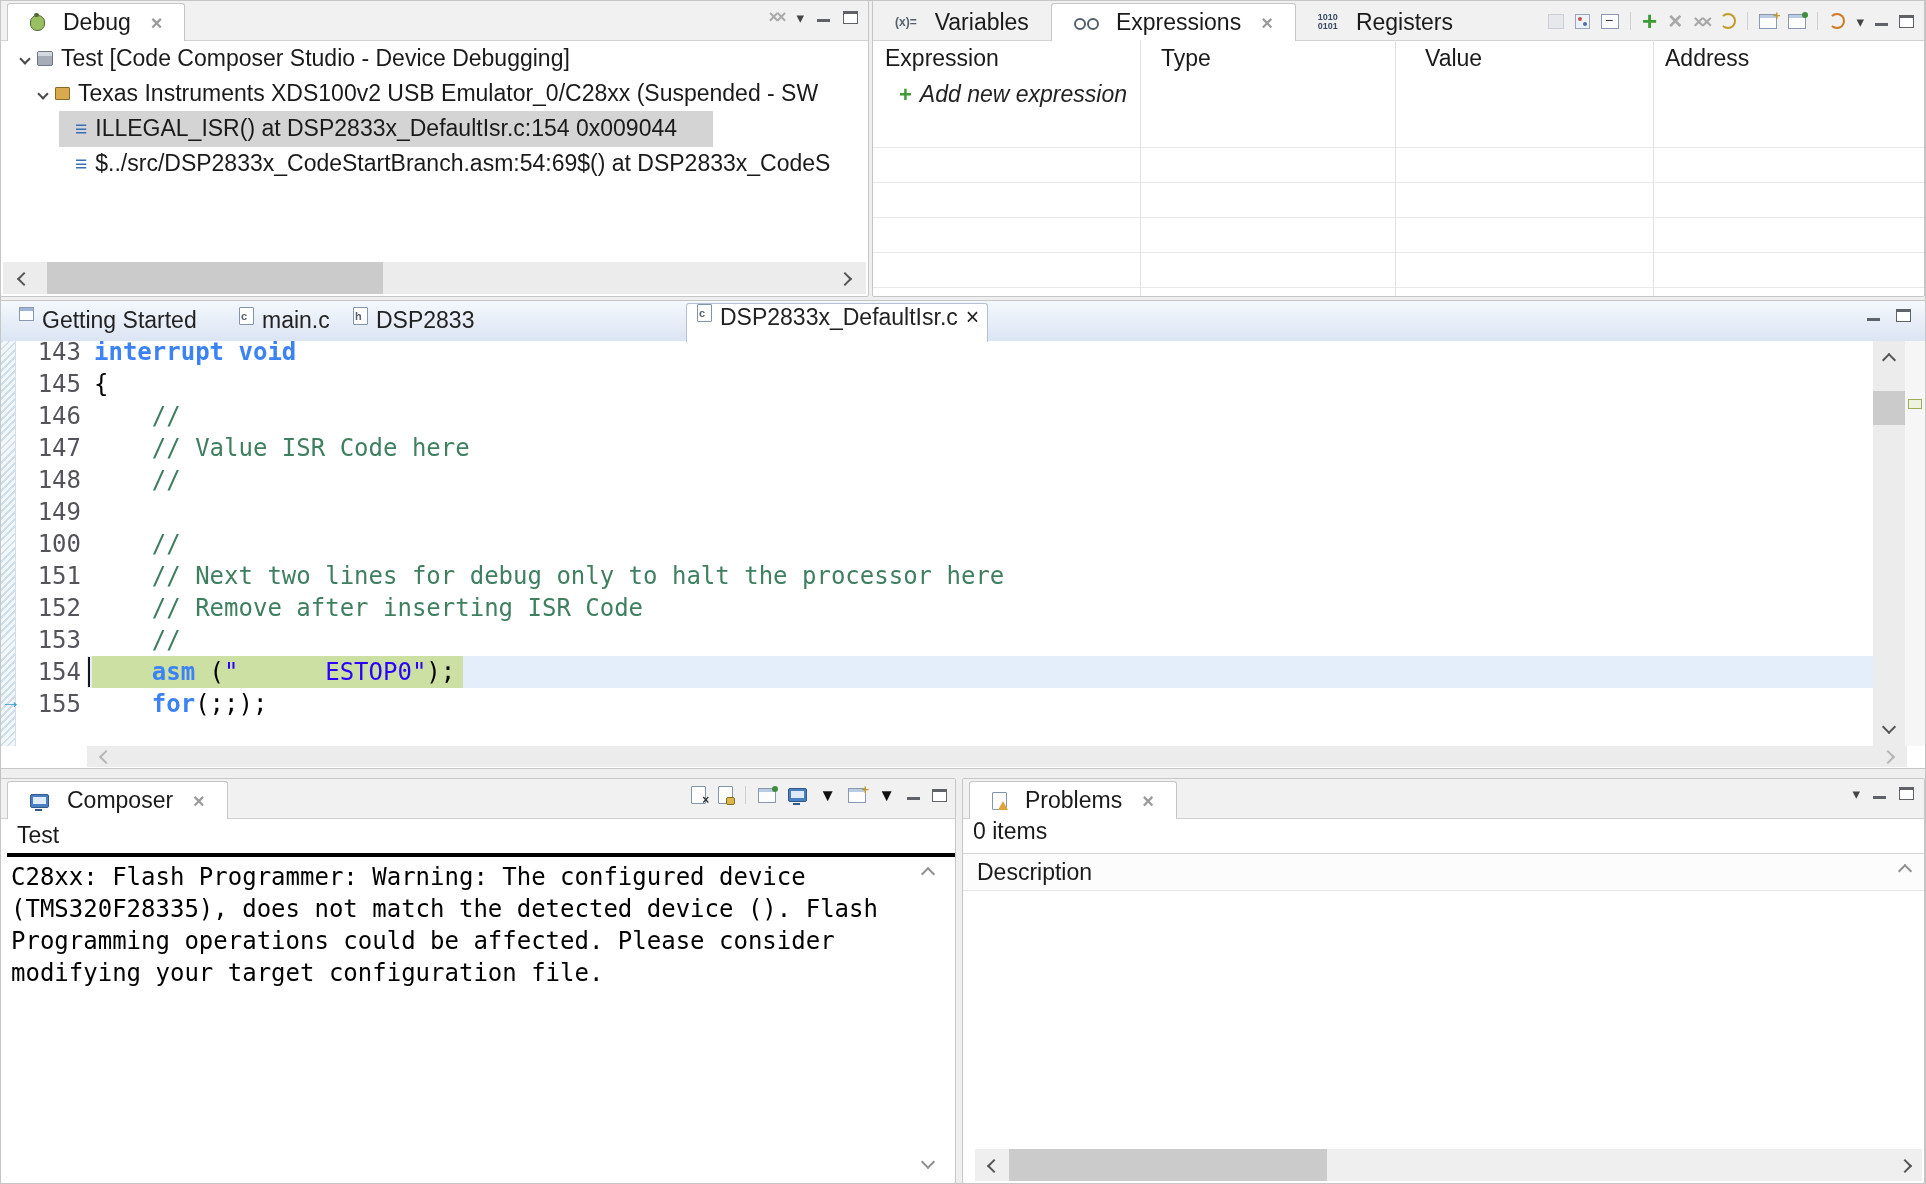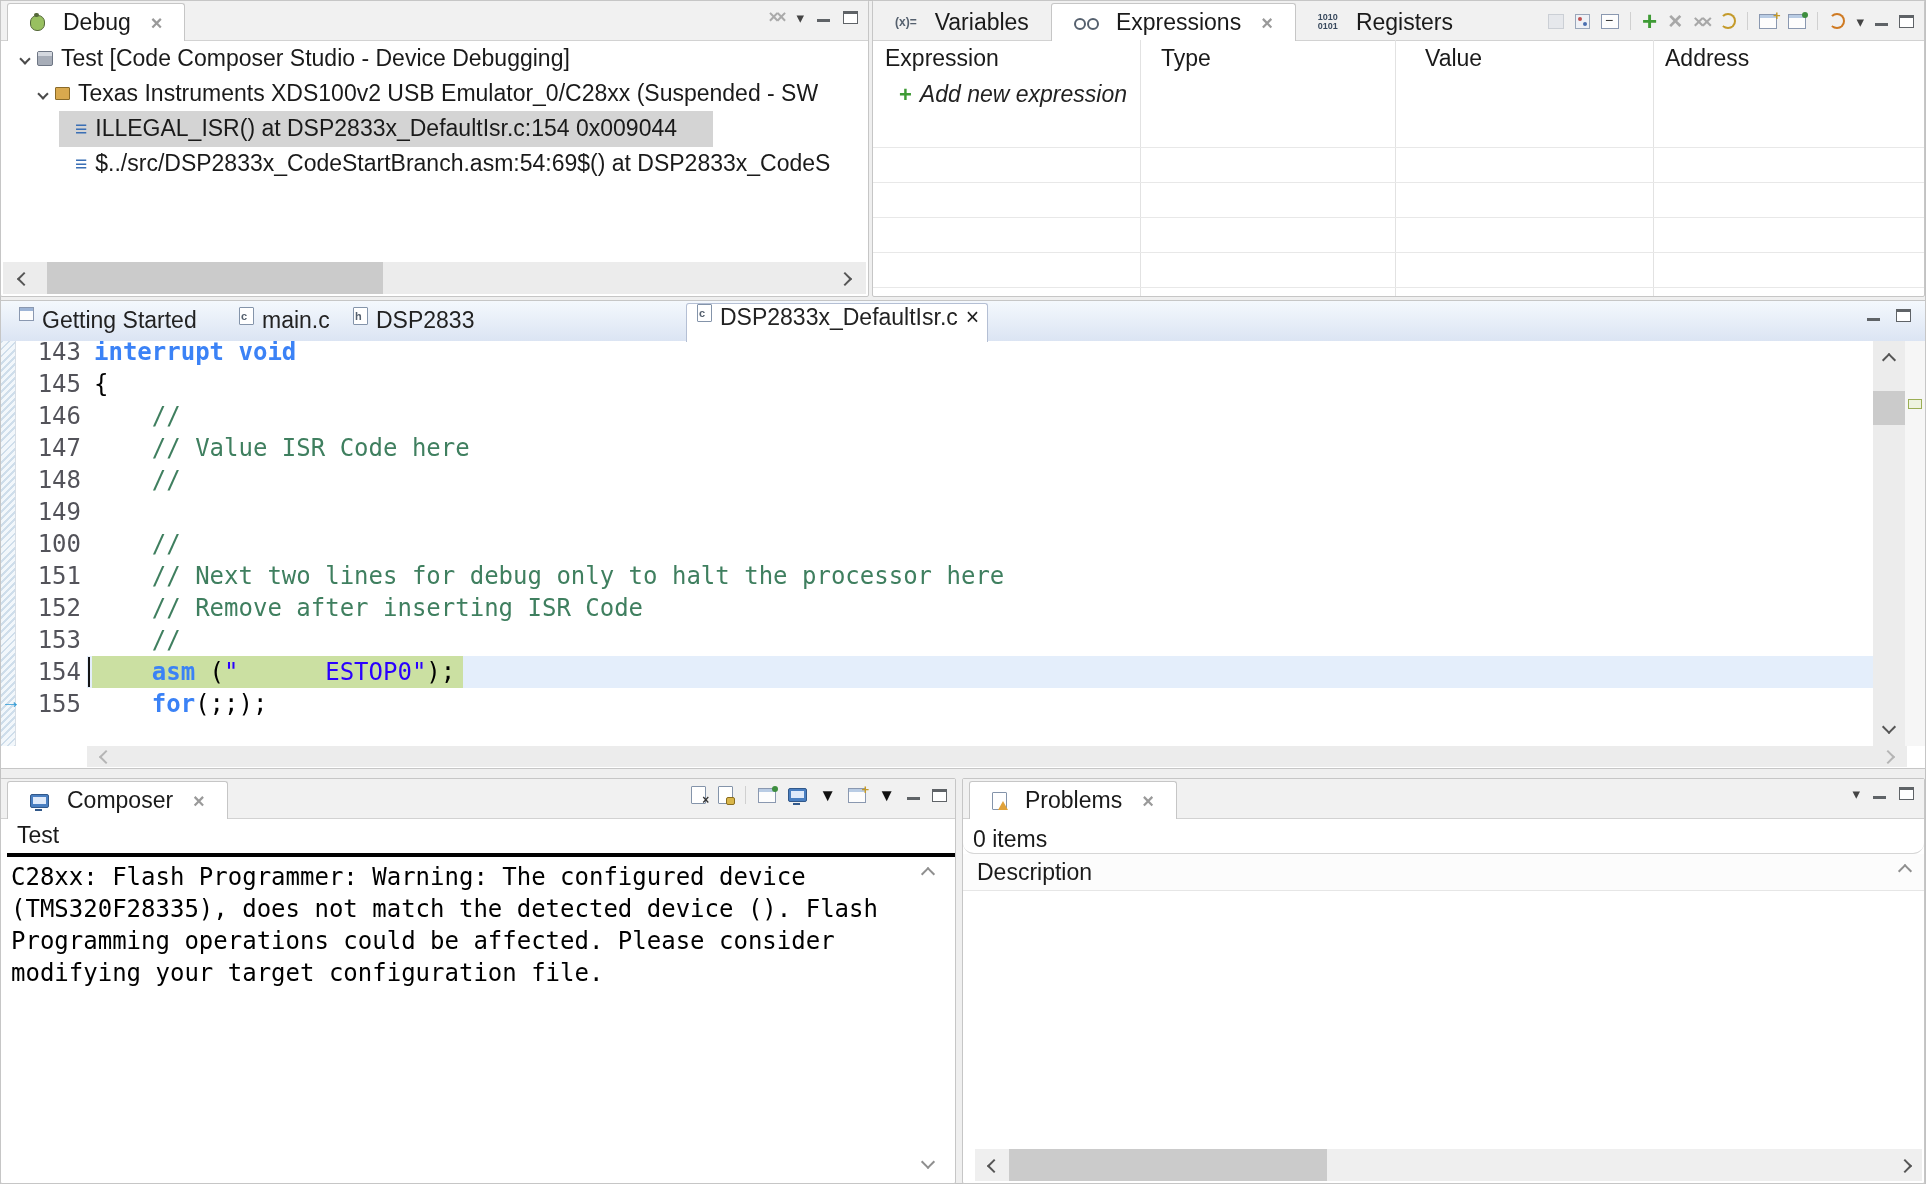--- a/index.html
+++ b/index.html
@@ -332,21 +332,21 @@
           </span>
         <span>Problems</span>
         <span class="close">×</span>
       </div>
     </div>
     <div class="toolbar" style="right:10px;">
       <span class="tri">▾</span>
       <span class="ico-min"></span>
       <span class="ico-max"></span>
     </div>
-    <div class="abs" style="left:0;right:0;top:39px;height:35px;border-bottom:1px solid #d6d6d6;display:flex;align-items:flex-end;border-radius:11px;">
+    <div class="abs" style="left:0;right:0;top:39px;height:35px;border-bottom:1px solid #d6d6d6;display:flex;align-items:flex-start;">
       <span style="margin-left:10px;">0 items</span>
     </div>
     <div class="abs" style="left:0;right:0;top:75px;height:36px;background:#fcfcfc;border-bottom:1px solid #e6e6e6;display:flex;align-items:center;">
       <span style="margin-left:14px;">Description</span>
       <span class="chev up abs" style="right:14px;top:12px;border-color:#8f8f8f;"></span>
     </div>
     <div class="abs sb-track" style="left:12px;right:2px;bottom:2px;height:32px;background:#efefef;">
       <span class="chev left abs" style="left:14px;top:12px;"></span>
       <div class="abs sb-thumb" style="left:34px;top:0;width:318px;height:32px;"></div>
       <span class="chev right abs" style="right:12px;top:12px;"></span>

